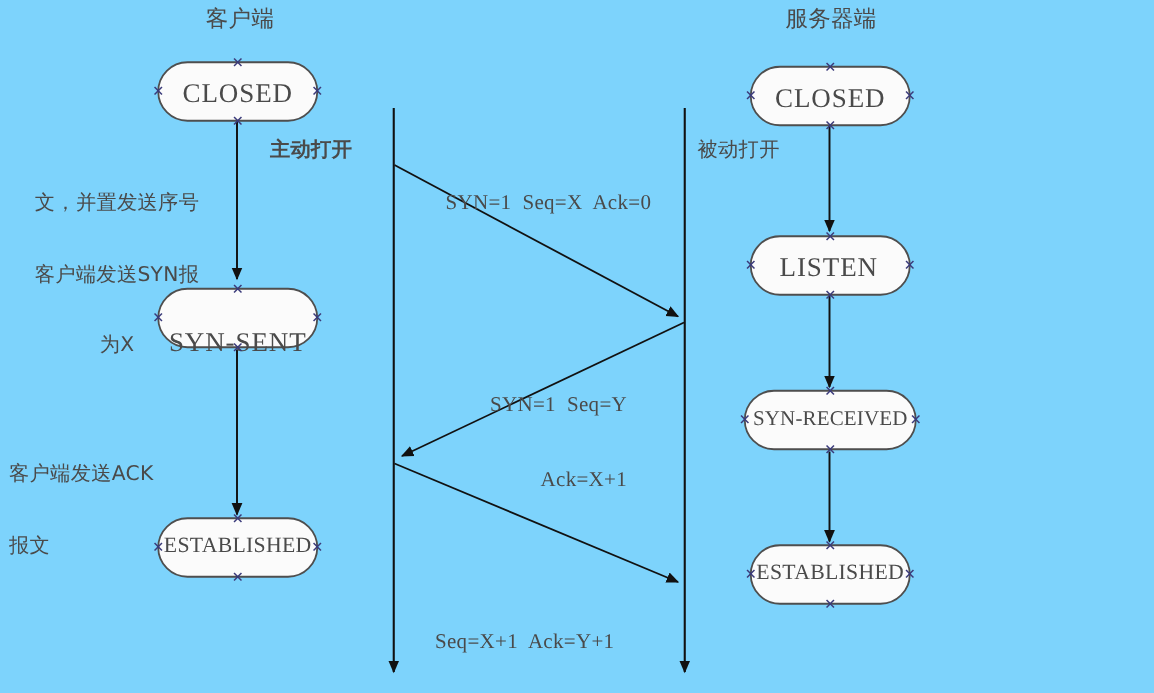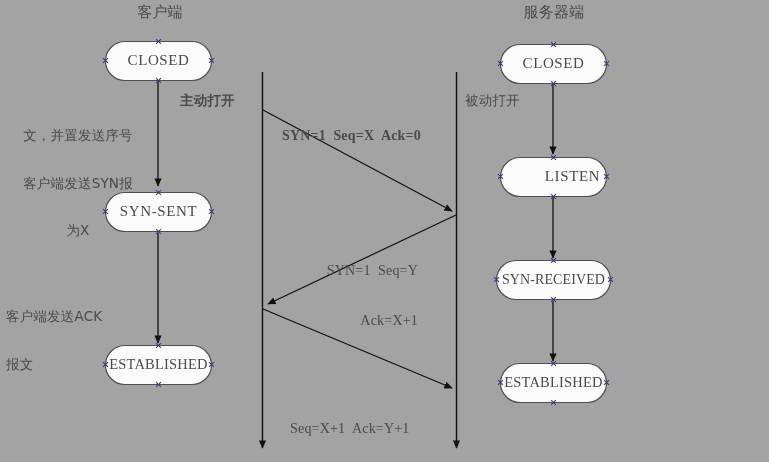--- a/index.html
+++ b/index.html
@@ -10,21 +10,21 @@
     width: 769px;
     height: 462px;
     background: #ececec;
     font-family: "Liberation Serif", "DejaVu Serif", serif;
     overflow: hidden;
   }
   #canvas {
     position: relative;
     width: 769px;
     height: 462px;
-    background: #a3a3a3;
+    background: #7dd3fc;
   }
   svg.layer {
     position: absolute;
     left: 0;
     top: 0;
     width: 769px;
     height: 462px;
     pointer-events: none;
   }
   .lbl {
@@ -46,21 +46,21 @@
     color: #4a4a4a;
   }
   .mono-ish {
     font-family: "Liberation Serif", "DejaVu Serif", serif;
     font-size: 14px;
     color: #4a4a4a;
   }
   .state-text {
     position: absolute;
     font-family: "Liberation Serif", "DejaVu Serif", serif;
-    font-size: 15px;
+    font-size: 18px;
     color: #4a4a4a;
     text-align: center;
     white-space: pre;
     letter-spacing: 0.6px;
   }
   .anchor-x {
     position: absolute;
     width: 7px;
     height: 7px;
     pointer-events: none;
@@ -111,44 +111,44 @@
     <rect x="500.5" y="44.5" width="106" height="39" rx="19.5" ry="19.5" fill="#fbfbfb" stroke="#4e4e4e" stroke-width="1.2"></rect>
     <rect x="500.5" y="157.5" width="106" height="39" rx="19.5" ry="19.5" fill="#fbfbfb" stroke="#4e4e4e" stroke-width="1.2"></rect>
     <rect x="496.5" y="260.5" width="114" height="39" rx="19.5" ry="19.5" fill="#fbfbfb" stroke="#4e4e4e" stroke-width="1.2"></rect>
     <rect x="500.5" y="363.5" width="106" height="39" rx="19.5" ry="19.5" fill="#fbfbfb" stroke="#4e4e4e" stroke-width="1.2"></rect>
   </svg>
 
   <div class="lbl col-head" style="left:115px; top:4px; width:90px;">客户端</div>
   <div class="lbl col-head" style="left:508px; top:4px; width:92px;">服务器端</div>
 
   <div class="state-text" style="left:105px; top:52px; width:107px;">CLOSED</div>
-  <div class="state-text" style="left:105px; top:203px; width:107px;">SYN-SENT</div>
+  <div class="state-text" style="left:105px; top:218px; width:107px;">SYN-SENT</div>
   <div class="state-text" style="left:101px; top:356px; width:115px; font-size:14.5px; letter-spacing:0.2px;">ESTABLISHED</div>
 
   <div class="state-text" style="left:500px; top:55px; width:107px;">CLOSED</div>
-  <div class="state-text" style="left:500px; top:168px; width:105px;padding-left:20px;">LISTEN</div>
+  <div class="state-text" style="left:500px; top:168px; width:105px;">LISTEN</div>
   <div class="state-text" style="left:494px; top:272px; width:119px; font-size:14px; letter-spacing:0.1px;font-family:Liberation Serif, serif;">SYN-RECEIVED</div>
   <div class="state-text" style="left:496px; top:374px; width:115px; font-size:14.5px; letter-spacing:0.2px;">ESTABLISHED</div>
 
   <div class="lbl cn" style="left:180px; top:93px;font-weight:bold;">主动打开</div>
   <div class="lbl cn" style="left:465px; top:93px;">被动打开</div>
 
   <div class="lbl cn" style="left:4px; top:96px; width:148px; text-align:center;">
     <div>文，并置发送序号</div>
     <div>客户端发送SYN报</div>
     <div>为X</div>
   </div>
 
   <div class="lbl cn" style="left:6px; top:277px; width:140px; text-align:left;">
     <div>客户端发送ACK</div>
     <div>报文</div>
   </div>
 
 
-  <div class="lbl mono-ish" style="left:282px; top:95px;font-weight:bold;">
+  <div class="lbl mono-ish" style="left:297px; top:95px;">
     <div>SYN=1  Seq=X  Ack=0</div>
   </div>
 
   <div class="lbl mono-ish" style="left:278px; top:230px; width:140px; text-align:right;">
     <div>SYN=1  Seq=Y</div>
     <div>Ack=X+1</div>
   </div>
 
   <div class="lbl mono-ish" style="left:290px; top:388px;">
     <div>Seq=X+1  Ack=Y+1</div>

